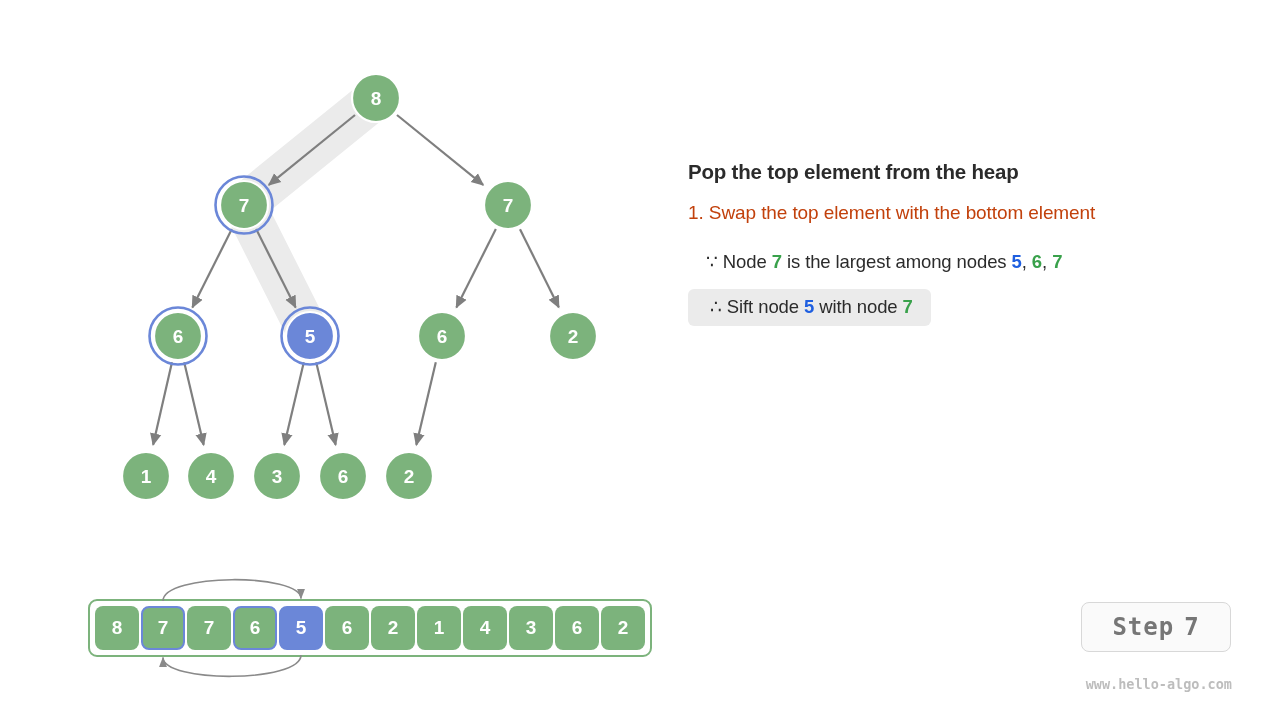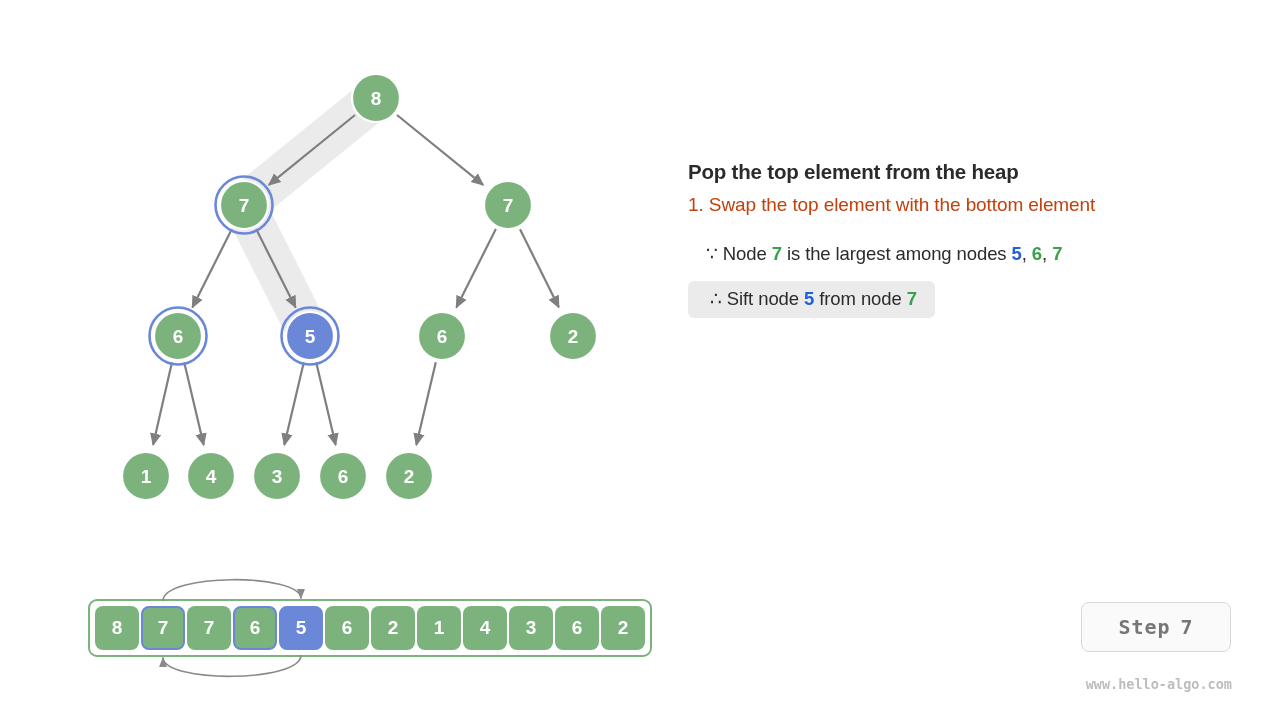--- a/index.html
+++ b/index.html
@@ -65,21 +65,21 @@
     position: absolute;
     left: 688px;
     top: 160px;
     width: 560px;
   }
   #panel-title {
     font-size: 20.5px;
     font-weight: 700;
     color: #2b2b2b;
     letter-spacing: -0.2px;
-    margin: 0 0 10px 0;
+    margin: 0 0 18px 0;
   }
   .step-line {
     font-size: 19px;
     color: #c2410c;
     margin: 0 0 27px 0;
     letter-spacing: -0.1px;
   }
   .reason-line {
     font-size: 18.5px;
     color: #2b2b2b;
@@ -157,21 +157,21 @@
     height: 50px;
     box-sizing: border-box;
     border: 1px solid #d8d8d8;
     border-radius: 8px;
     background: #fafafa;
     display: flex;
     align-items: center;
     justify-content: center;
     gap: 10px;
     font-family: "DejaVu Sans Mono", monospace;
-    font-size: 20px;
+    font-size: 24px;
     font-weight: 700;
     color: #767676;
     letter-spacing: 1px;
   }
   #watermark {
     position: absolute;
     left: 1072px;
     top: 676px;
     width: 160px;
     text-align: right;
@@ -273,21 +273,21 @@
     <p class="step-line">1. Swap the top element with the bottom element</p>
 
     <p class="reason-line">
       <span class="sym">∵</span>
       <span>Node </span><span class="hl-green">7</span><span> is the largest among nodes </span><span class="hl-blue">5</span><span>, </span><span class="hl-green">6</span><span>, </span><span class="hl-green">7</span>
     </p>
 
     <div>
       <p class="reason-line boxed">
         <span class="sym">∴</span>
-        <span>Sift node </span><span class="hl-blue">5</span><span> from node </span><span class="hl-green">7</span>
+        <span>Sift node </span><span class="hl-blue">5</span><span> with node </span><span class="hl-green">7</span>
       </p>
     </div>
   </div>
 
   <div id="array-wrap">
     <div id="array-box">
         <div class="cell">8</div>
         <div class="cell ring">7</div>
         <div class="cell">7</div>
         <div class="cell ring">6</div>

